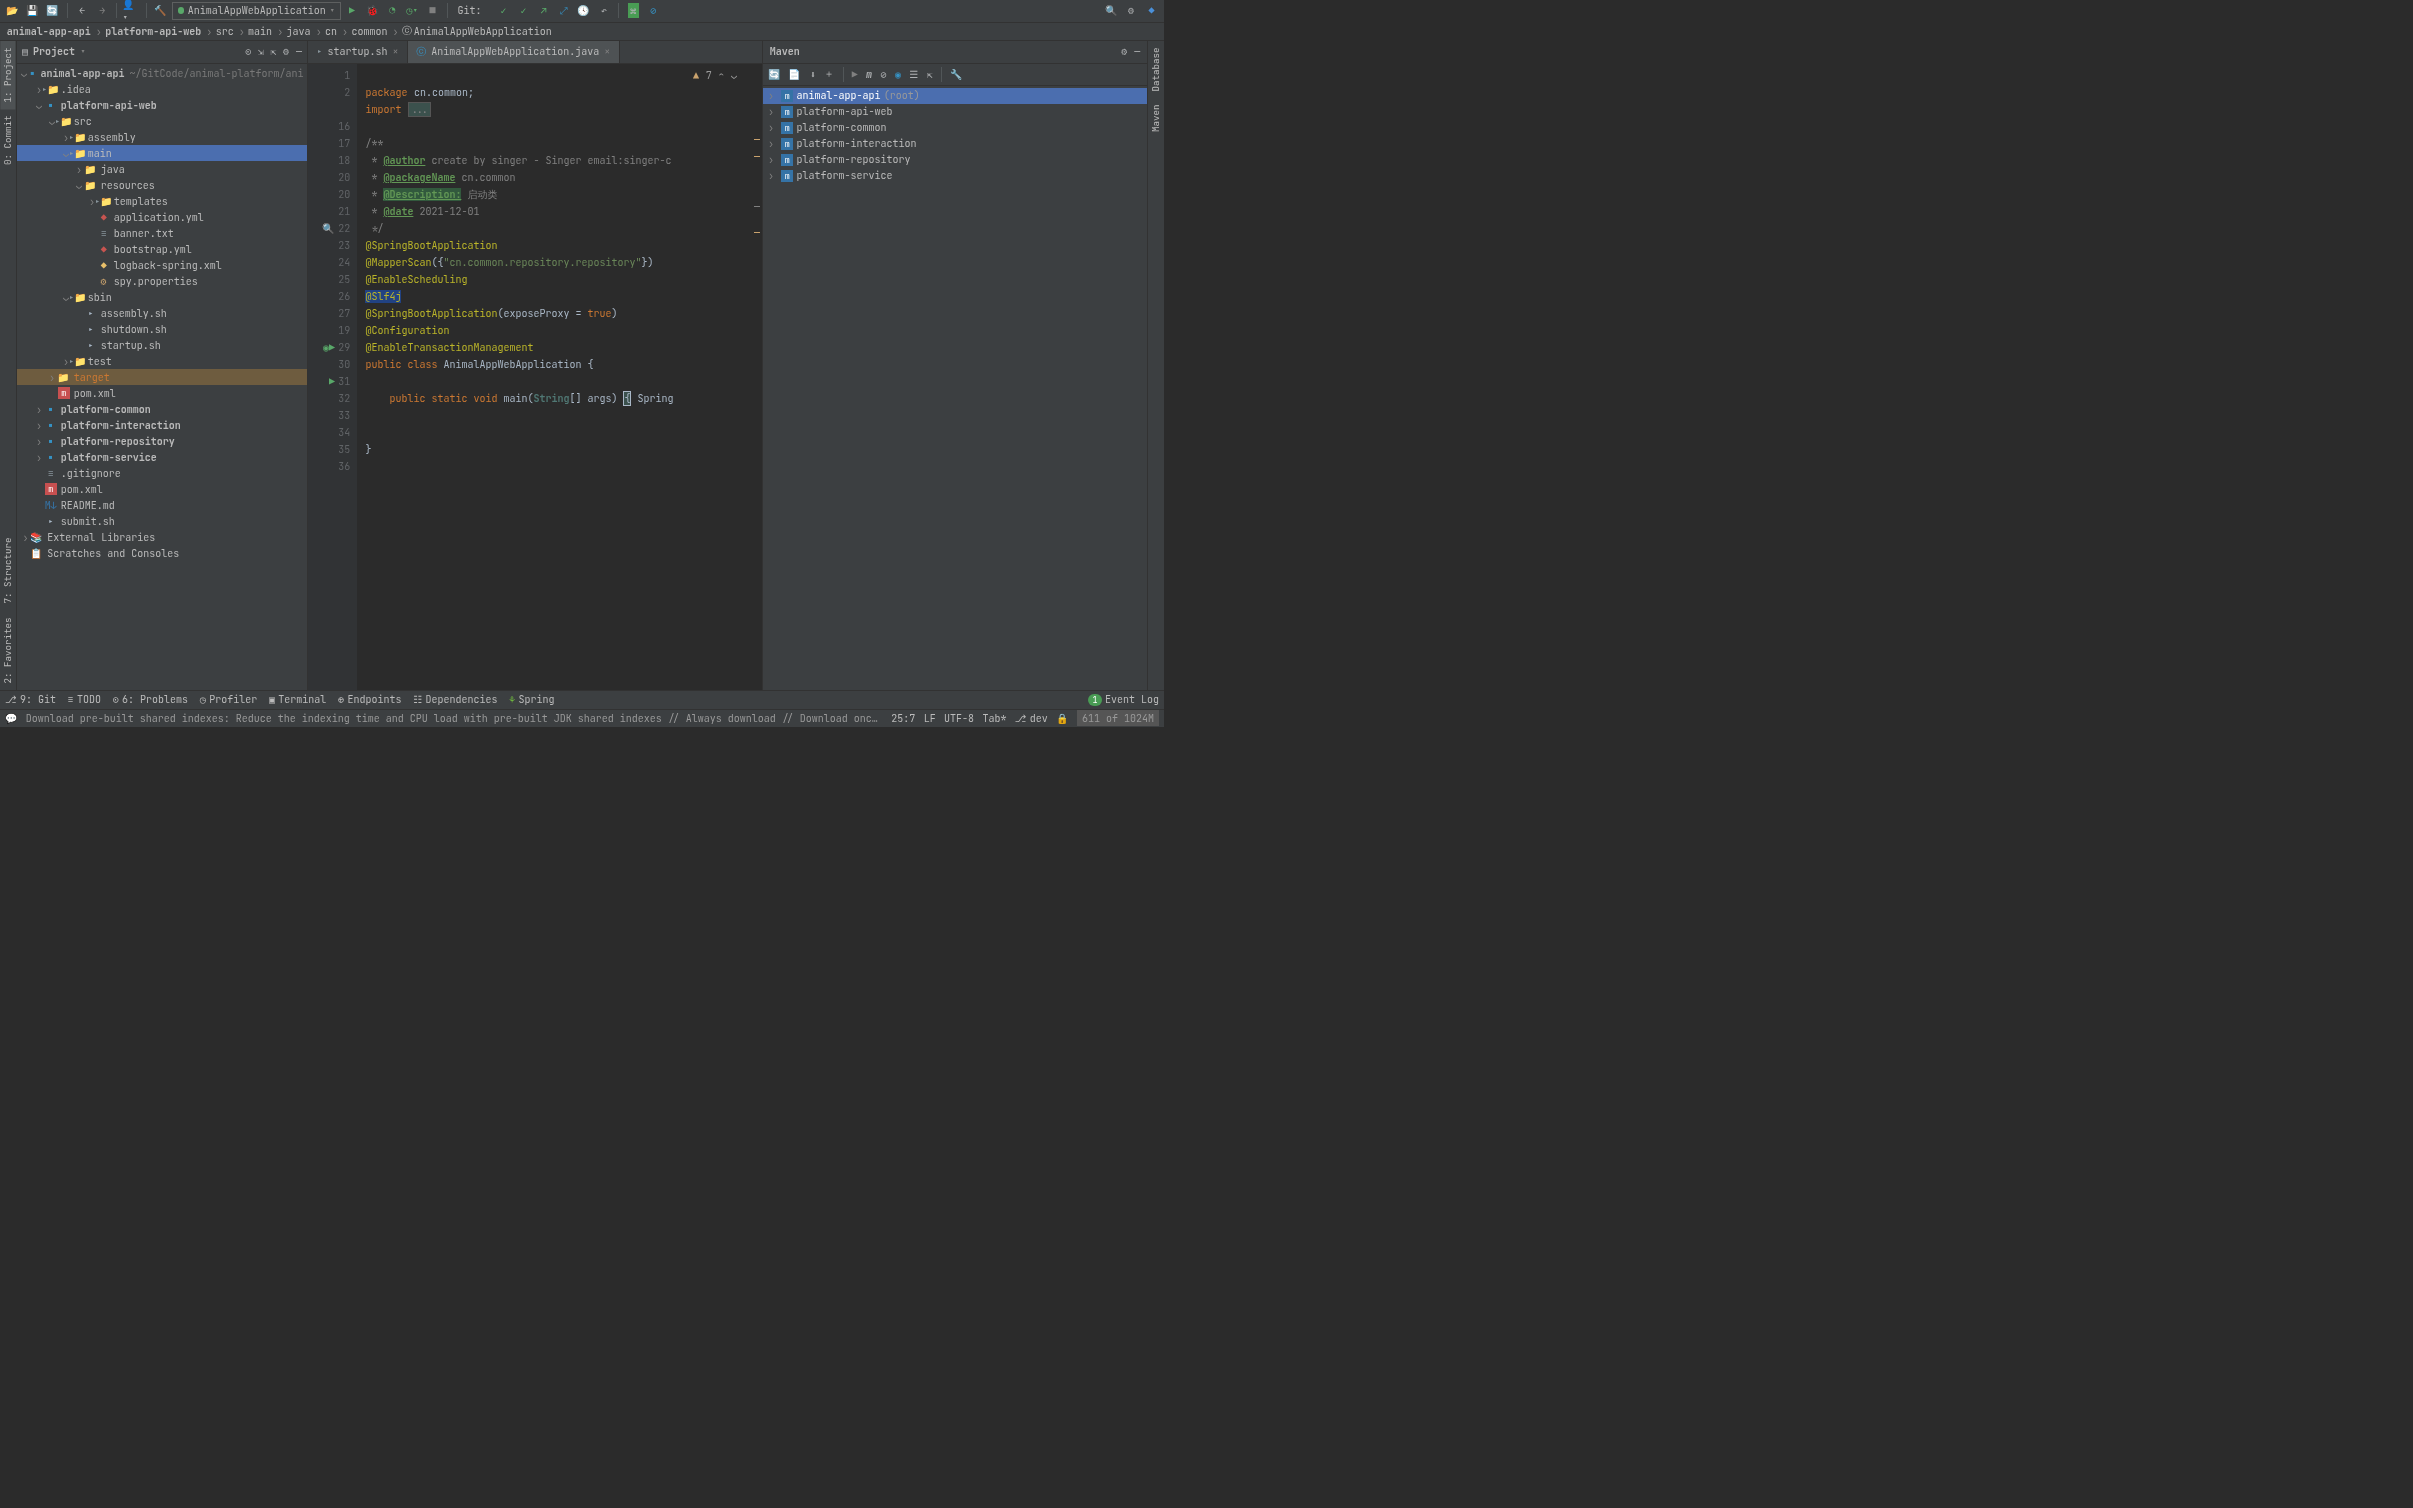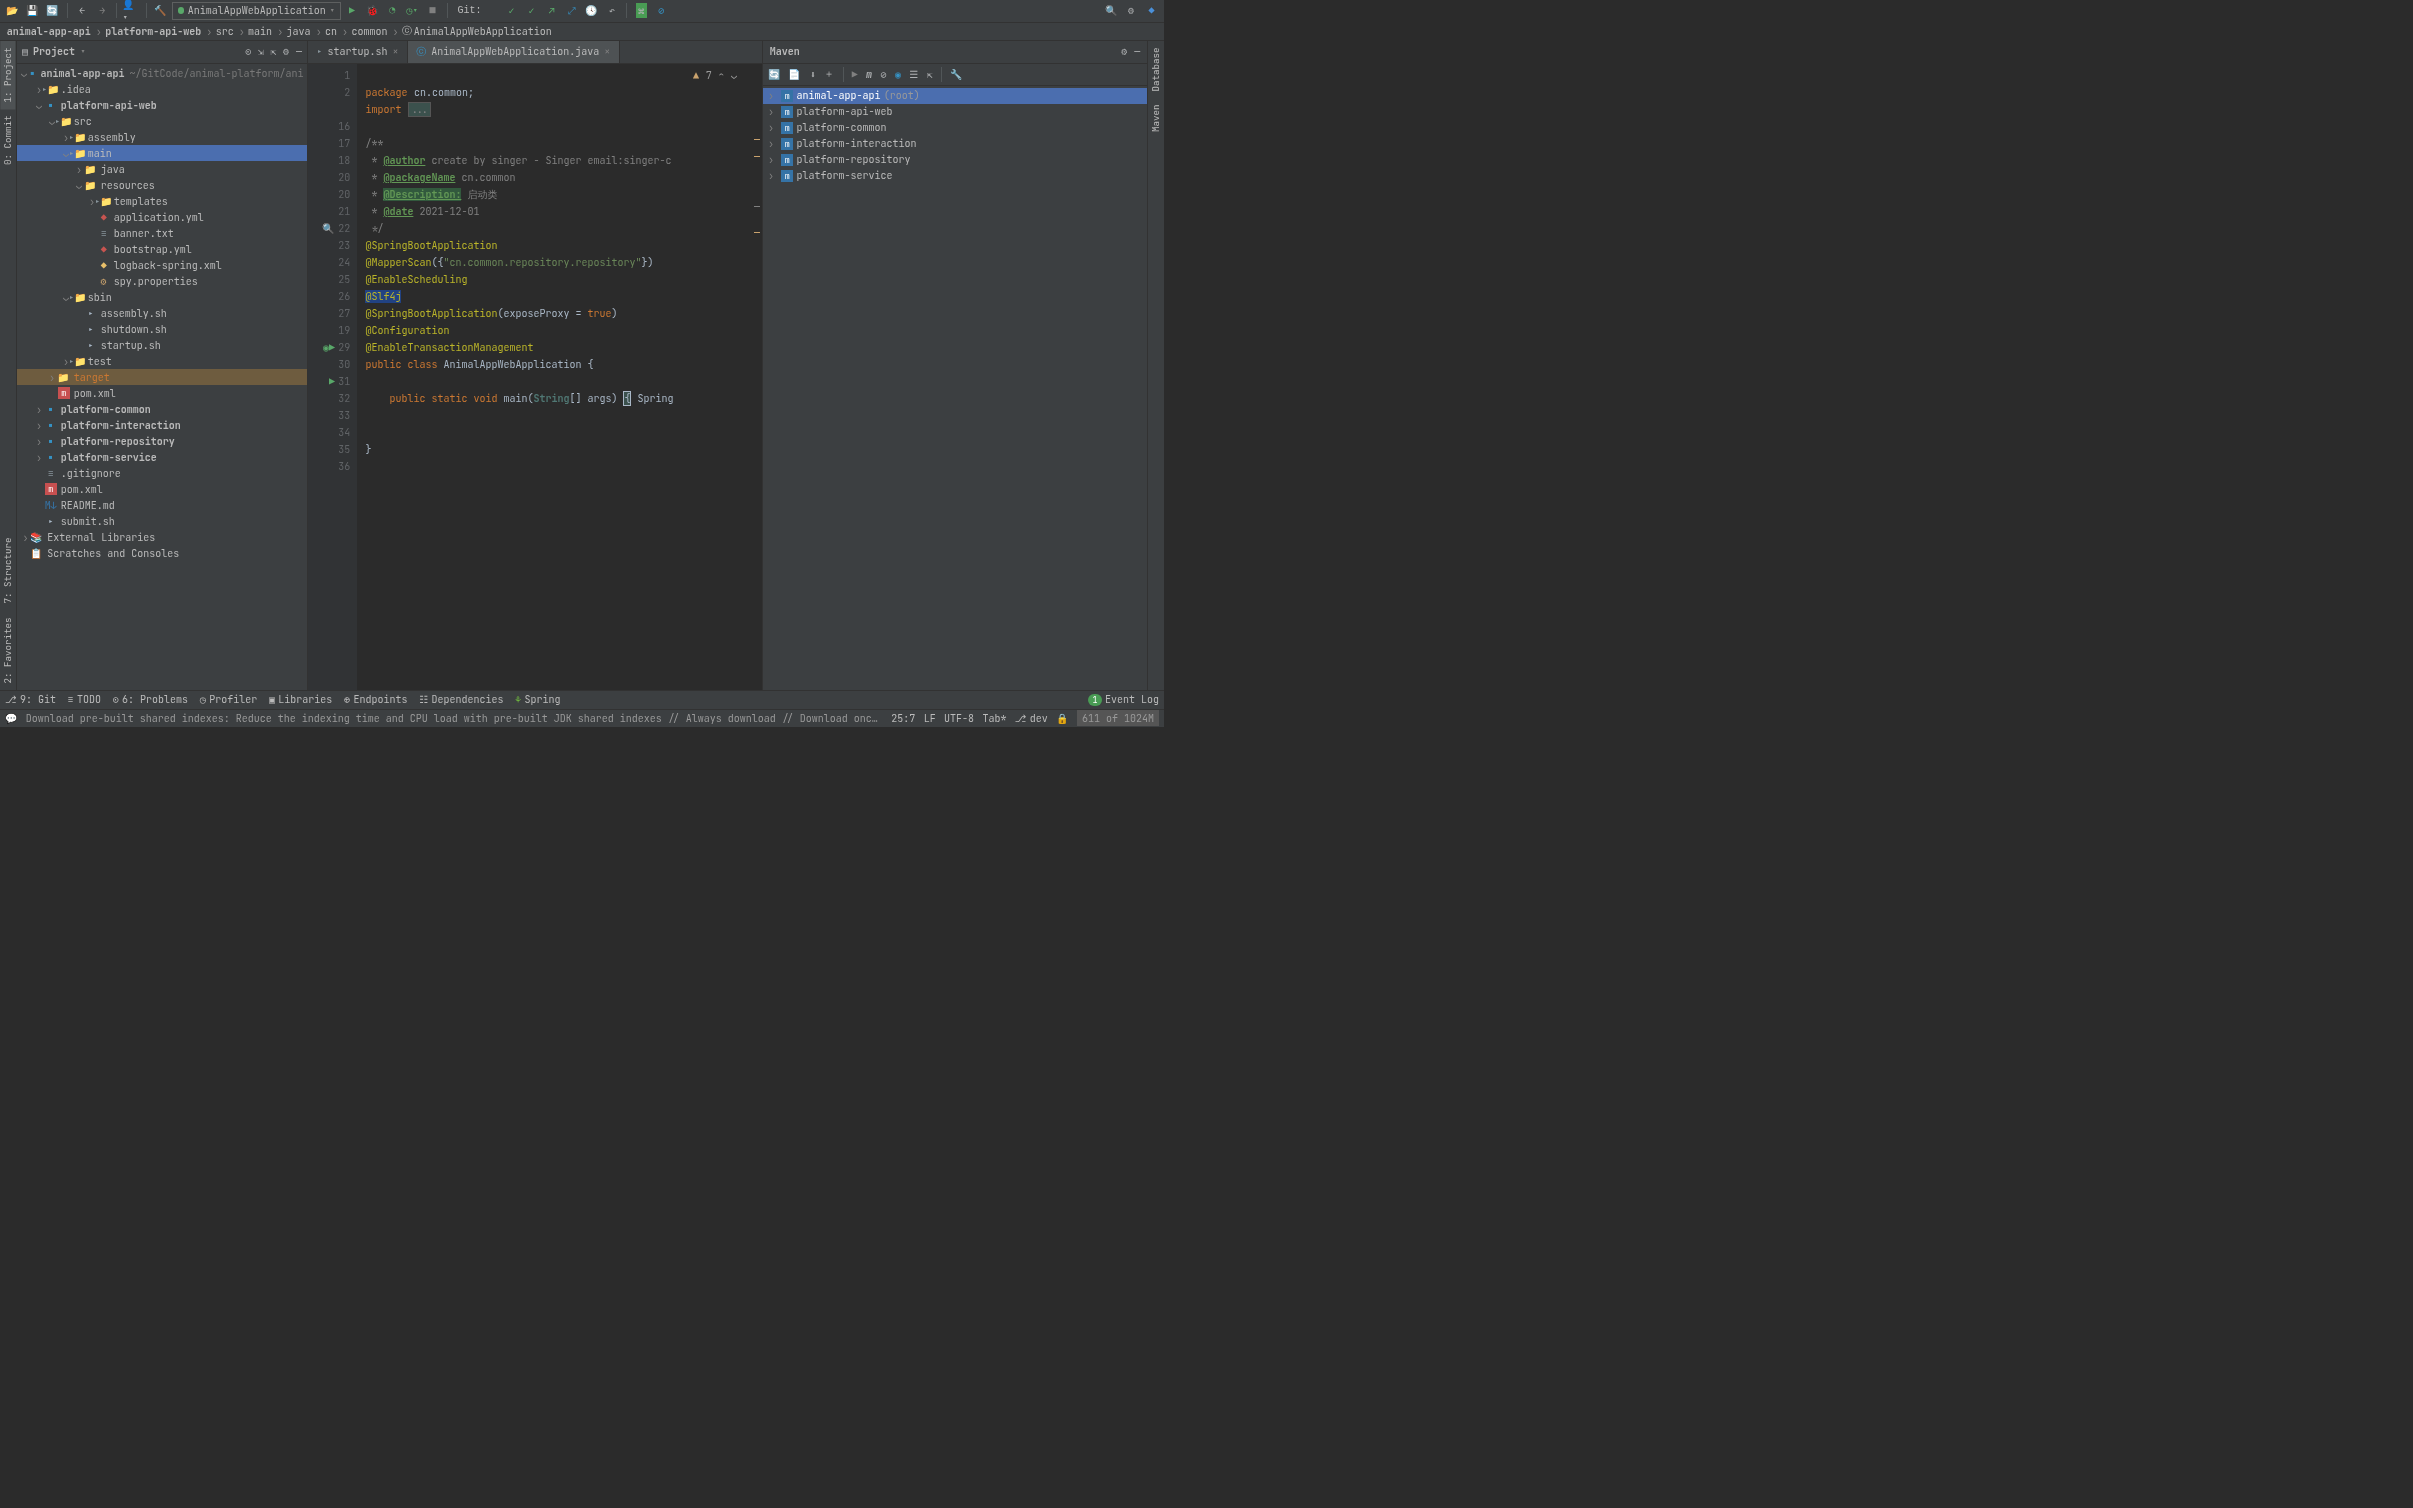--- a/index.html
+++ b/index.html
@@ -4,21 +4,21 @@
 <style>
 * { margin: 0; padding: 0; box-sizing: border-box; font-family: "JetBrains Mono", "Menlo", "Consolas", monospace; font-size: 10px; }
 body { background: #2b2b2b; color: #bbbbbb; width: 1164px; height: 727px; overflow: hidden; display: flex; flex-direction: column; }
 
 
 .toolbar { height: 22.6px; background: #3c3f41; border-bottom: 0.8px solid #323232; display: flex; align-items: center; padding: 0 3.4px; gap: 1.7px; }
 .toolbar-btn { width: 18.4px; height: 18.4px; display: flex; align-items: center; justify-content: center; color: #afb1b3; cursor: pointer; }
 .toolbar-sep { width: 0.8px; height: 15px; background: #515658; margin: 0 3.4px; }
 .run-config { background: #3c3f41; border: 0.8px solid #5e6060; height: 18.4px; display: flex; align-items: center; padding: 0 5px; gap: 3.4px; color: #bbbbbb; }
 .run-config .dot { width:6.7px; height:6.7px; border-radius:50%; background:#59a869; }
-.git-label { color:#bbbbbb; margin-left:5px; margin-right:19px;font-family:Liberation Mono, monospace; }
+.git-label { color:#bbbbbb; margin-left:5px; margin-right:11px; }
 .toolbar-spacer { flex: 1; }
 .green { color:#59a869; }
 .blue { color:#3592c4; }
 .gray { color:#808080; }
 
 
 .breadcrumbs { height: 18.4px; background: #3c3f41; border-bottom: 0.8px solid #323232; display: flex; align-items: center; padding: 0 6.7px; gap: 3.4px; color: #bbbbbb; }
 .crumb { display: flex; align-items: center; gap: 1.7px; }
 .crumb::after { content: "›"; color: #808080; margin-left: 3.4px; }
 .crumb:last-child::after { content: ""; }
@@ -549,21 +549,21 @@
     <div class="rail-tab">Database</div>
     <div class="rail-tab">Maven</div>
   </div>
 </div>
 
 <div class="bottom-tabs">
   <div class="bottom-tab">⎇ <span class="underline">9: Git</span></div>
   <div class="bottom-tab">≡ <span>TODO</span></div>
   <div class="bottom-tab">⊙ <span class="underline">6: Problems</span></div>
   <div class="bottom-tab">◷ <span>Profiler</span></div>
-  <div class="bottom-tab">▣ <span>Libraries</span></div>
+  <div class="bottom-tab">▣ <span>Terminal</span></div>
   <div class="bottom-tab">⊕ <span>Endpoints</span></div>
   <div class="bottom-tab">☷ <span>Dependencies</span></div>
   <div class="bottom-tab">
       <span style="color:#6db33f;">⚘</span> 
       <span>Spring</span>
     </div>
   <div class="event-log">
     <span class="badge">1</span>
     <span>Event Log</span>
   </div>

